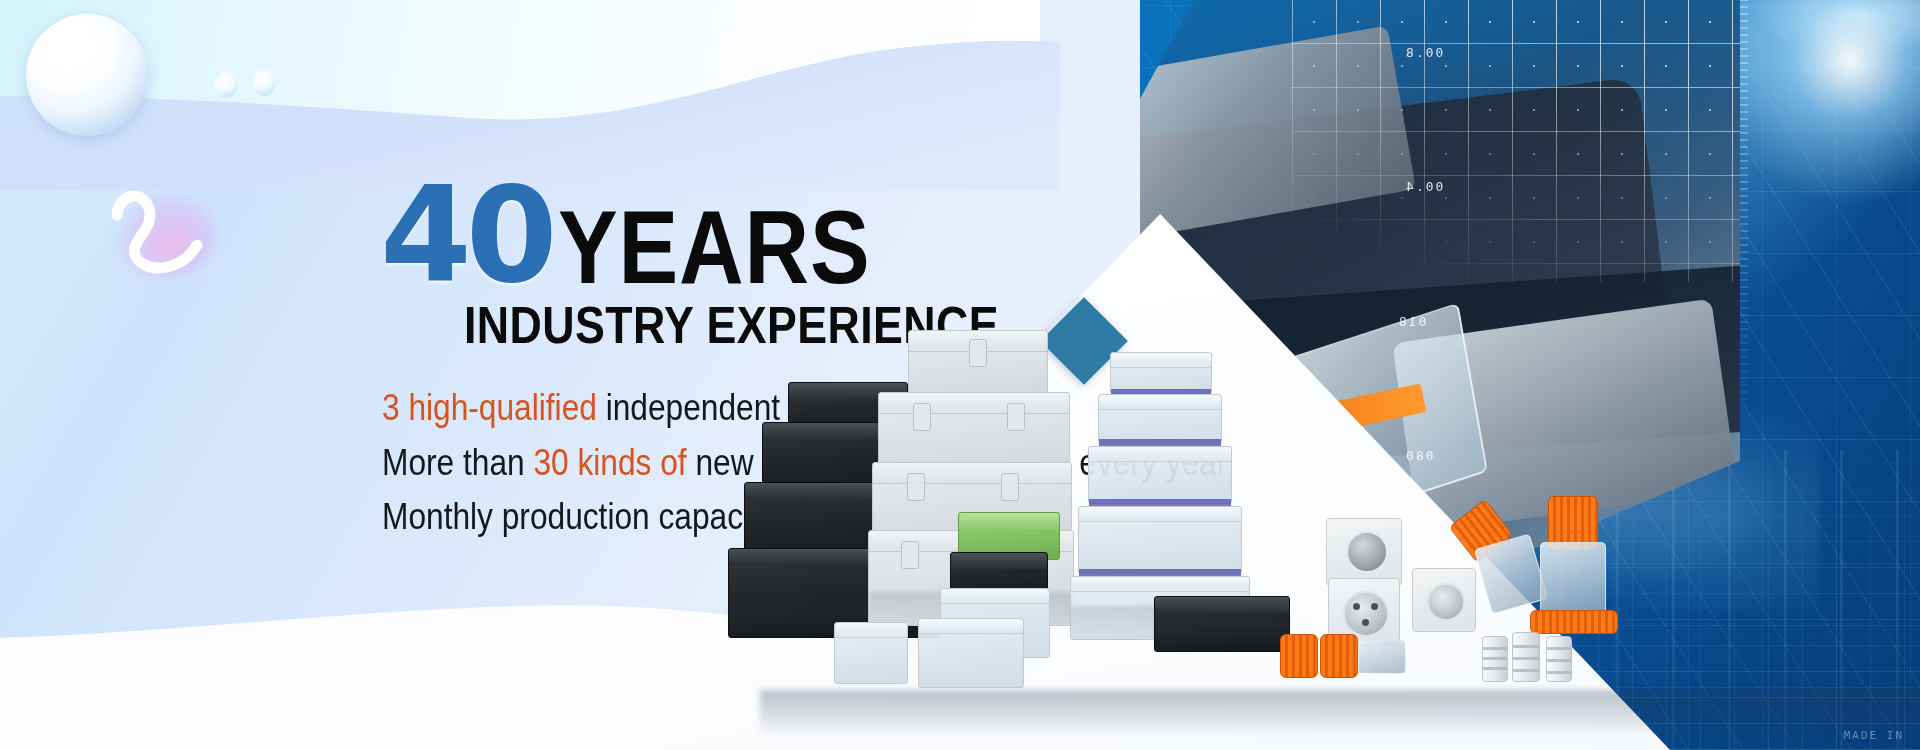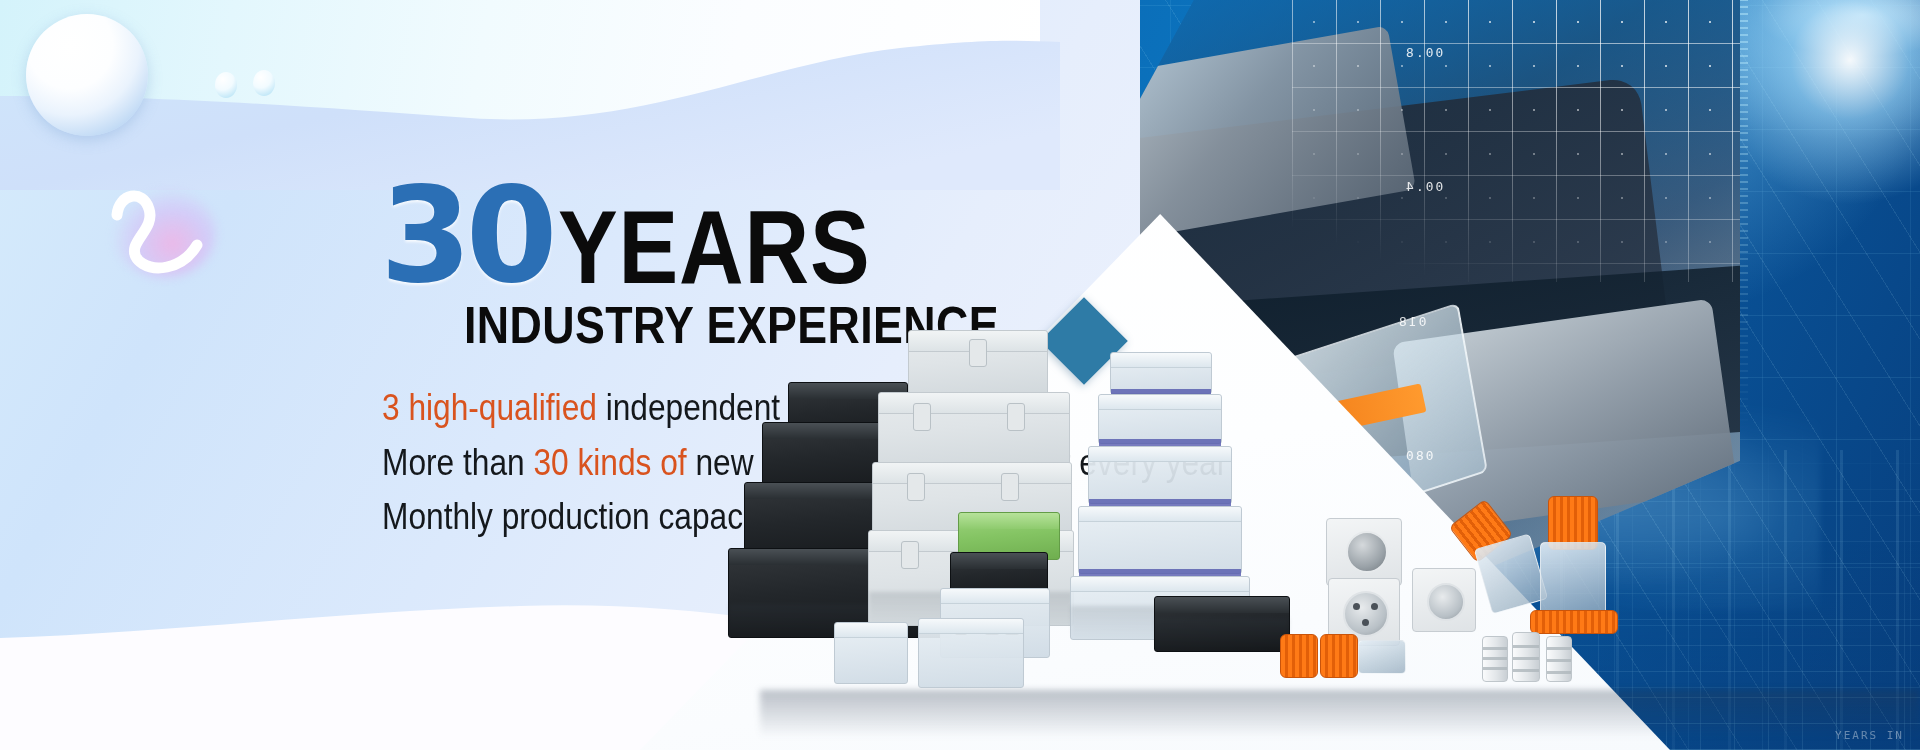--- a/index.html
+++ b/index.html
@@ -325,21 +325,21 @@
     <path d="M12,40 C14,18 38,14 44,34 C49,50 34,60 30,72 C26,86 44,96 62,92 C76,89 86,80 92,70" fill="none" stroke="#ffffff" stroke-width="11" stroke-linecap="round"></path>
   </svg>
 
   <div class="wedge-soft"></div>
   <div class="wedge"></div>
 
   <div class="diamond"></div>
 
   <div class="textblock">
     <div class="headline">
-      <span class="h-20">30</span>
+      <span class="h-20">40</span>
       <span class="h-years">YEARS</span>
     </div>
     <div class="subhead">INDUSTRY EXPERIENCE</div>
 
     <div class="bullets">
       <div class="bline">
         <span class="hl">3 high-qualified</span><span> independent production plants</span>
       </div>
       <div class="bline">
         <span>More than </span><span class="hl">30 kinds of</span><span> new product on the market every year</span>
@@ -467,14 +467,14 @@
         <div class="rib" style="top:24px;"></div>
         <div class="rib" style="top:36px;"></div>
       </div>
     <div class="gland" style="left:806px;top:246px;width:24px;height:44px;">
         <div class="rib" style="top:10px;"></div>
         <div class="rib" style="top:22px;"></div>
         <div class="rib" style="top:34px;"></div>
       </div>
   </div>
 
-  <div class="watermark">YEARS IN</div>
+  <div class="watermark">MADE IN</div>
 </div>
 
 </body></html>

